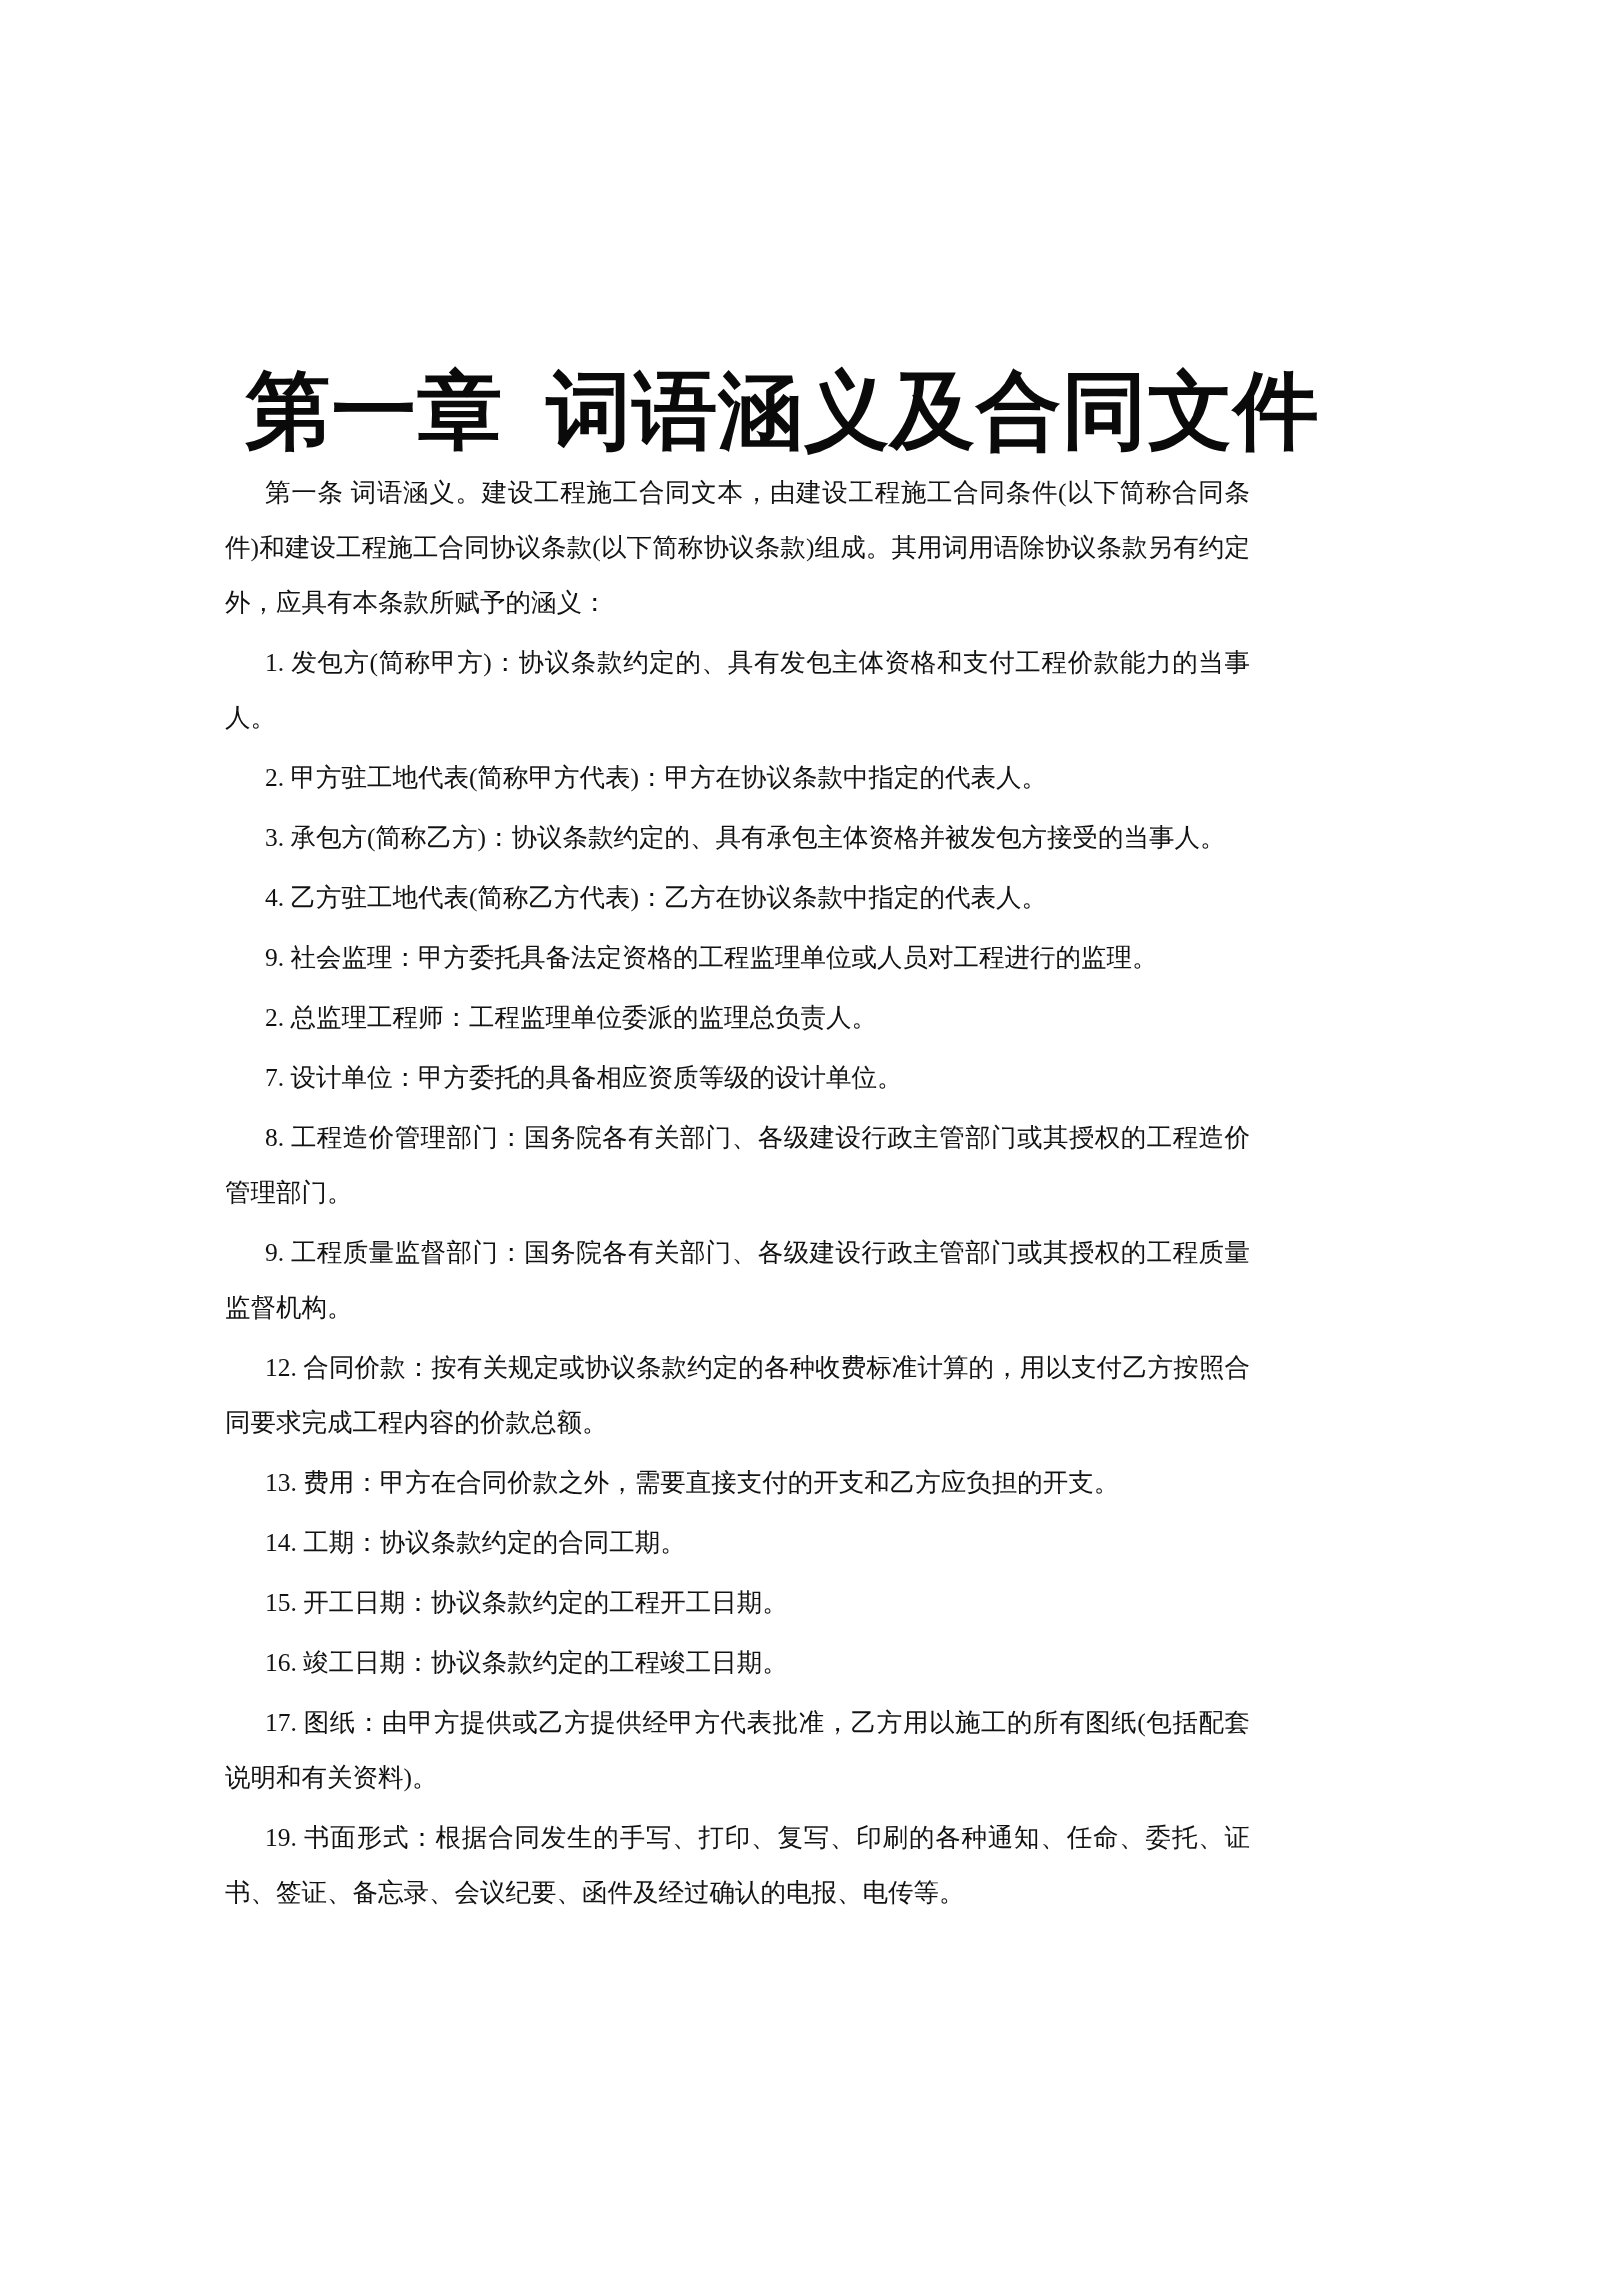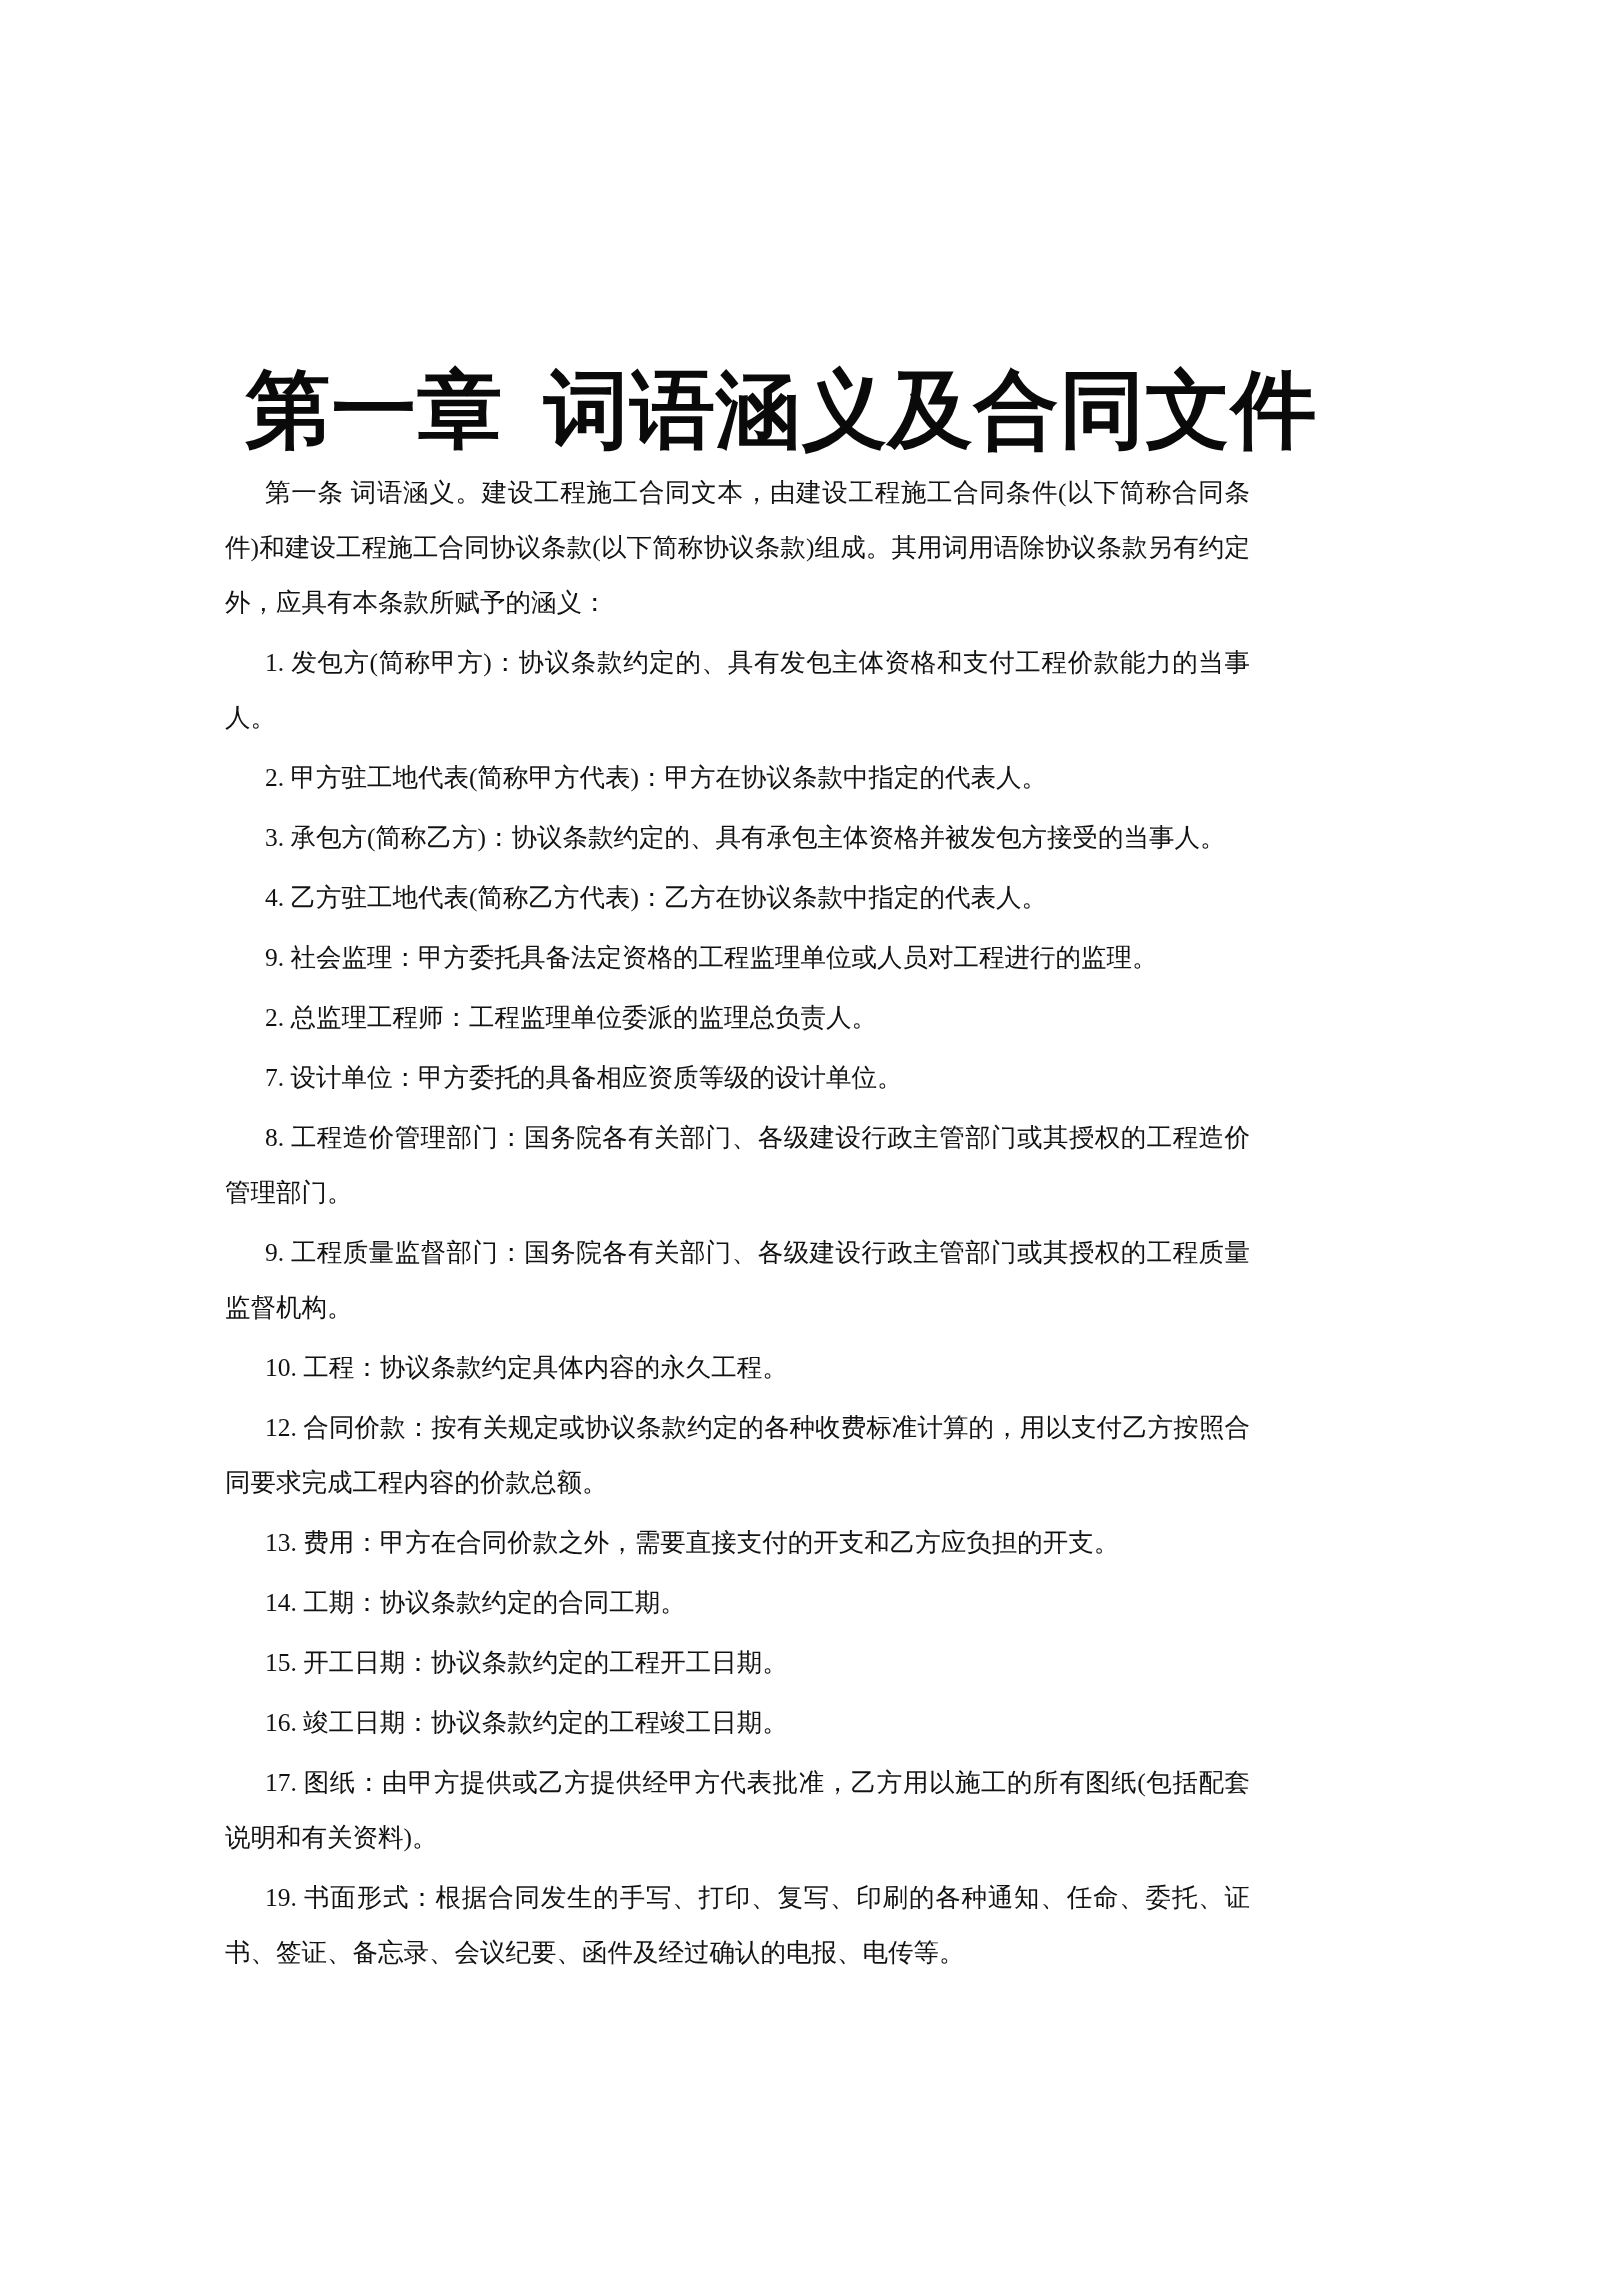--- a/index.html
+++ b/index.html
@@ -14,21 +14,21 @@
     background: #ffffff;
     overflow: hidden;
   }
   .content {
     position: absolute;
     left: 220px;
     top: 0;
     width: 1035px;
   }
   .doc-title {
-    font-family: Liberation Serif, serif;
+    font-family: Liberation Sans, sans-serif;
     font-weight: bold;
     color: #0a0a0a;
     font-size: 85px;
     line-height: 1.15;
     margin: 362px 0 5.5px 0;
     text-align: right;
     position: relative;
     left: 25.5px;
     white-space: nowrap;
     word-spacing: 0.22em;
@@ -58,21 +58,20 @@
         <p class="para">第一条 词语涵义。建设工程施工合同文本，由建设工程施工合同条件(以下简称合同条件)和建设工程施工合同协议条款(以下简称协议条款)组成。其用词用语除协议条款另有约定外，应具有本条款所赋予的涵义：</p>
         <p class="para">1. 发包方(简称甲方)：协议条款约定的、具有发包主体资格和支付工程价款能力的当事人。</p>
         <p class="para">2. 甲方驻工地代表(简称甲方代表)：甲方在协议条款中指定的代表人。</p>
         <p class="para">3. 承包方(简称乙方)：协议条款约定的、具有承包主体资格并被发包方接受的当事人。</p>
         <p class="para">4. 乙方驻工地代表(简称乙方代表)：乙方在协议条款中指定的代表人。</p>
         <p class="para">9. 社会监理：甲方委托具备法定资格的工程监理单位或人员对工程进行的监理。</p>
         <p class="para">2. 总监理工程师：工程监理单位委派的监理总负责人。</p>
         <p class="para">7. 设计单位：甲方委托的具备相应资质等级的设计单位。</p>
         <p class="para">8. 工程造价管理部门：国务院各有关部门、各级建设行政主管部门或其授权的工程造价管理部门。</p>
         <p class="para">9. 工程质量监督部门：国务院各有关部门、各级建设行政主管部门或其授权的工程质量监督机构。</p>
-        <p class="para">10. 工程：协议条款约定具体内容的永久工程。</p>
         <p class="para">12. 合同价款：按有关规定或协议条款约定的各种收费标准计算的，用以支付乙方按照合同要求完成工程内容的价款总额。</p>
         <p class="para">13. 费用：甲方在合同价款之外，需要直接支付的开支和乙方应负担的开支。</p>
         <p class="para">14. 工期：协议条款约定的合同工期。</p>
         <p class="para">15. 开工日期：协议条款约定的工程开工日期。</p>
         <p class="para">16. 竣工日期：协议条款约定的工程竣工日期。</p>
         <p class="para">17. 图纸：由甲方提供或乙方提供经甲方代表批准，乙方用以施工的所有图纸(包括配套说明和有关资料)。</p>
         <p class="para">19. 书面形式：根据合同发生的手写、打印、复写、印刷的各种通知、任命、委托、证书、签证、备忘录、会议纪要、函件及经过确认的电报、电传等。</p>
       </div>
   </div>
 </div>

